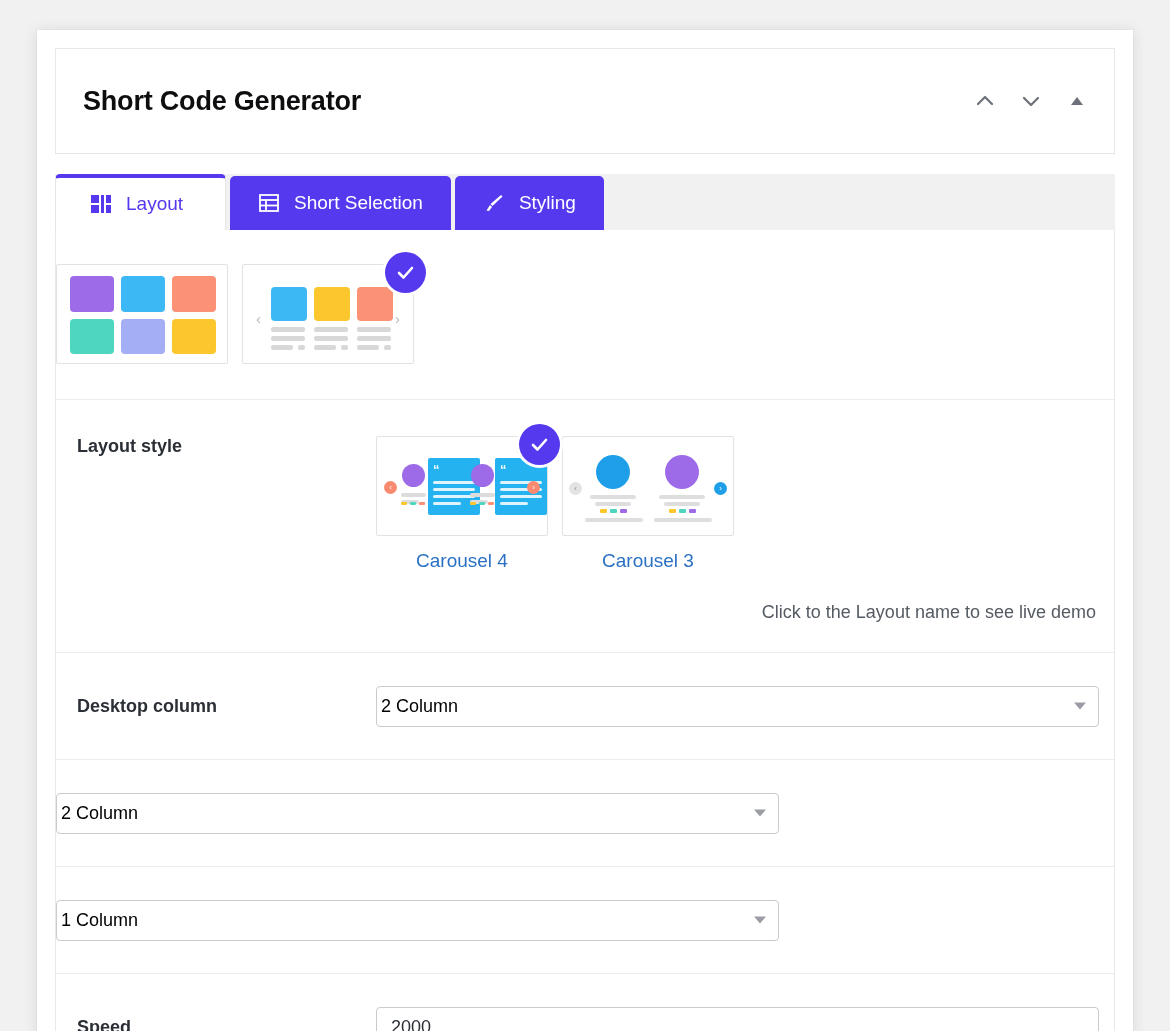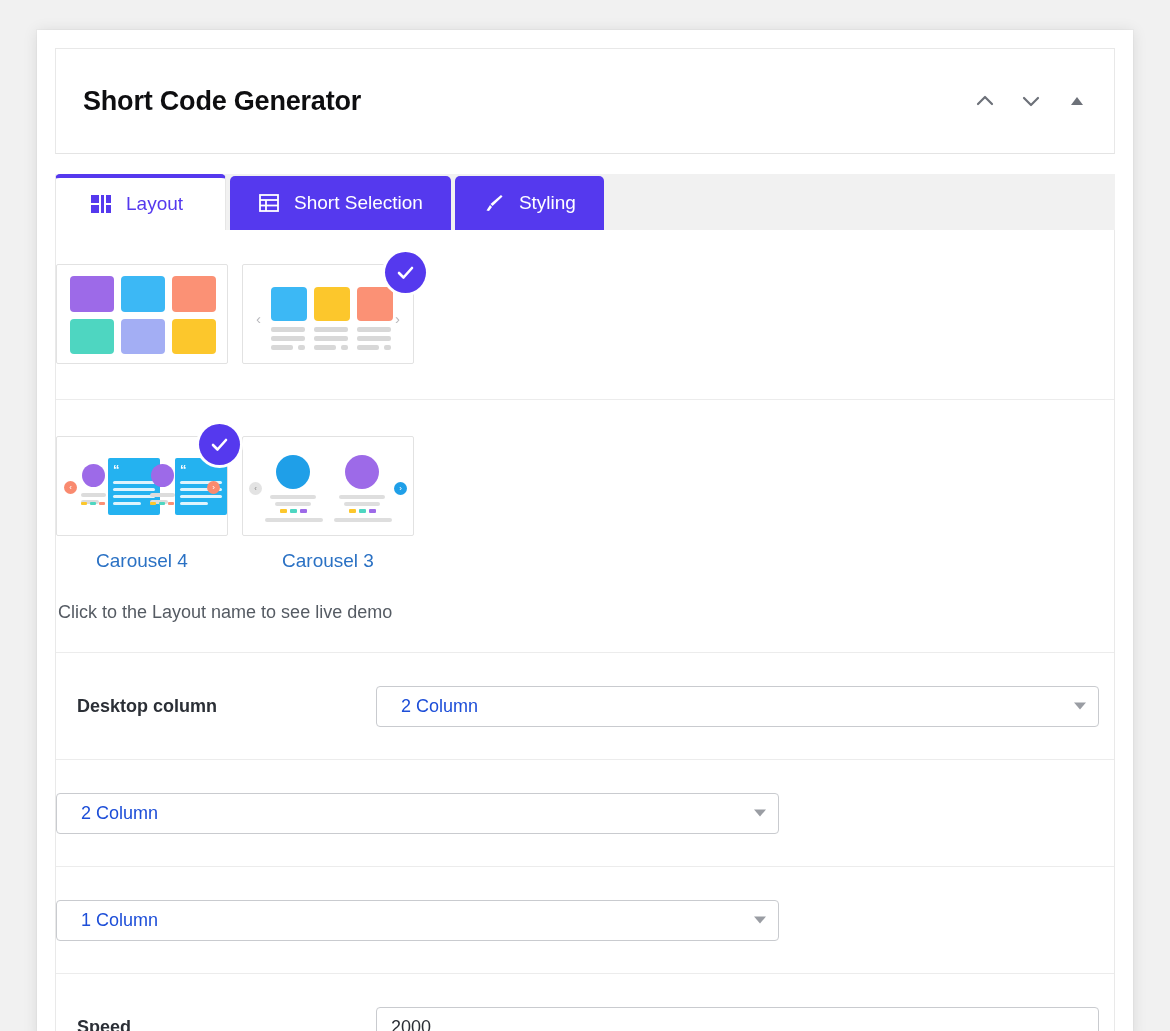--- a/index.html
+++ b/index.html
@@ -203,36 +203,36 @@
   }
 
   .thumb-captions {
     display: flex; gap: 14px; margin-top: 14px;
   }
   .thumb-caption {
     width: 172px; text-align: center;
     color: #2a71c4; font-size: 19px; cursor: pointer;
   }
   .hint {
-    margin-top: 30px; font-size: 18px; color: #555b63; padding-left: 2px;
+    margin-top: 30px; font-size: 18px; color: #555b63; padding-left: 2px; text-align: right;
   }
 
   
   .field-wrap { padding-right: 4px; }
   .select-box {
     position: relative;
     width: 723px;
     height: 41px;
     border: 1px solid #c9cbcf;
     border-radius: 4px;
     background: #fff;
     display: flex; align-items: center;
-    padding: 0 24px;
+    padding: 0 4px;
     font-size: 18px;
-    color: #1d4ed8;
+    color: #000000;
     cursor: pointer;
   }
   .select-caret {
     position: absolute; right: 12px; top: 50%; transform: translateY(-50%);
     width: 0; height: 0;
     border-left: 6px solid transparent;
     border-right: 6px solid transparent;
     border-top: 7px solid #9a9da3;
   }
   .text-input {
@@ -349,20 +349,21 @@
                 <div class="carline" style="left:141px;top:80px;width:7px"></div>
                 <div class="carnav" style="left:13px">‹</div>
                 <div class="carnav" style="right:13px">›</div>
               </div>
             </div>
           </div>
         </div>
       </div>
 
       <div class="row row-layout-style">
+        <div class="row-label">Layout style</div>
         <div class="row-field">
           <div class="thumbs">
 
             <div class="thumb">
               <div class="badge-check">
                 <svg width="21" height="21" viewBox="0 0 21 21" fill="none" stroke="#fff" stroke-width="2.6" stroke-linecap="round" stroke-linejoin="round">
                     <polyline points="4,11 8.5,15.5 17,6"></polyline>
                   </svg>
               </div>
               <div class="c1">

